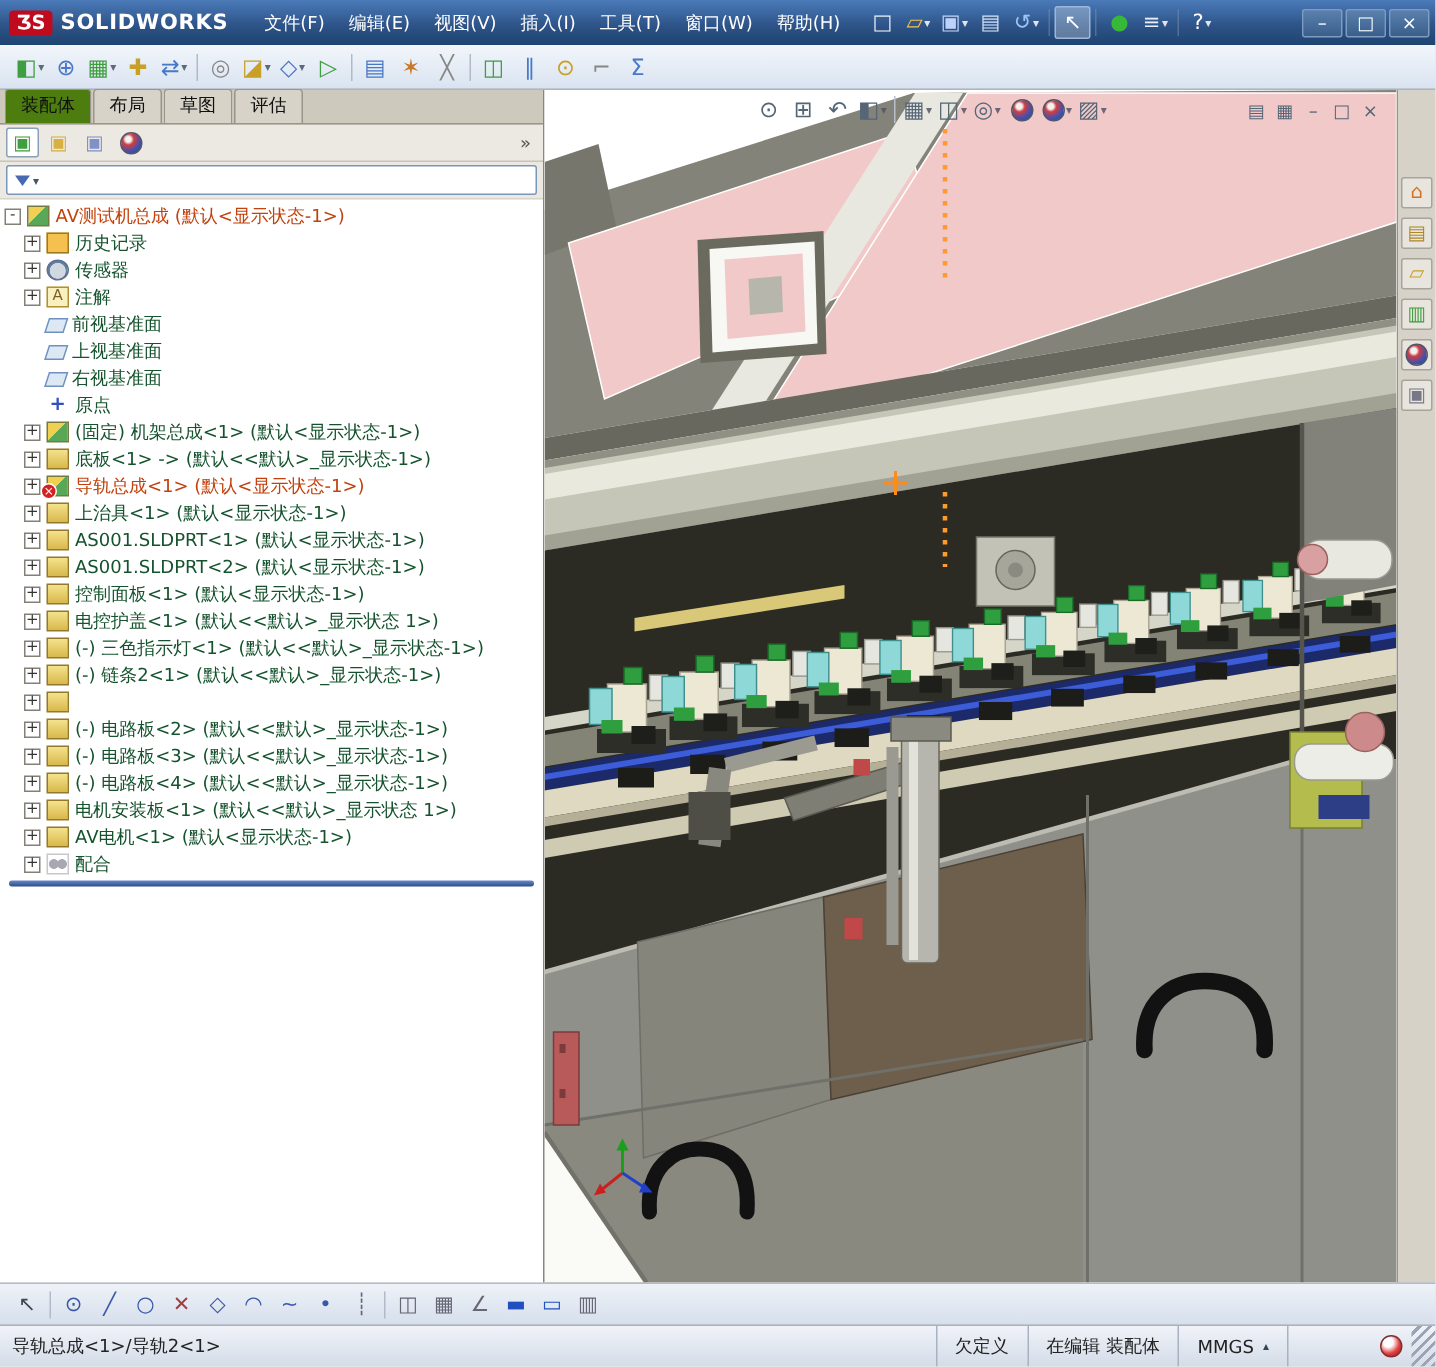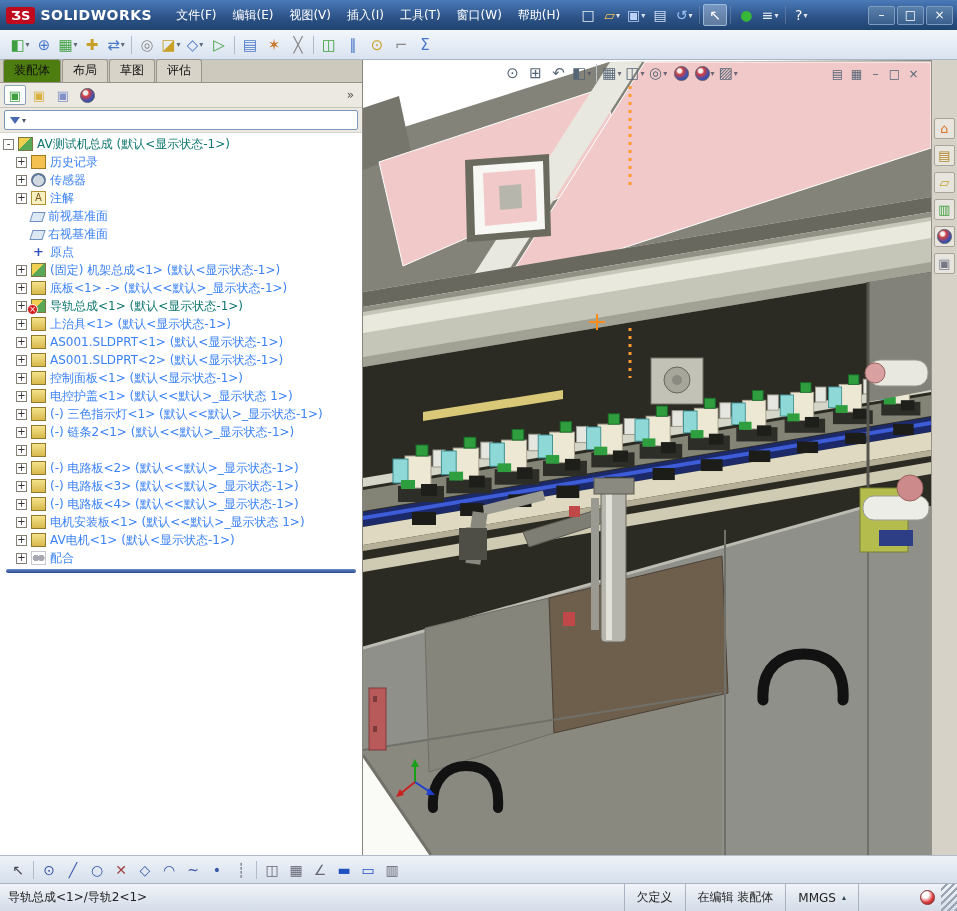--- a/index.html
+++ b/index.html
@@ -52,22 +52,22 @@
 .ti{width:15px;height:14px;display:inline-block;margin-right:4px;position:relative;flex:none}
 .ti-assembly{background:linear-gradient(135deg,#f0d050 0 46%,#58a858 46% 100%);border:1px solid #787840}
 .ti-part{background:linear-gradient(180deg,#f4e28c,#d8b84c);border:1px solid #94782c}
 .ti-history{background:#f4c050;border:1px solid #a07820}
 .ti-sensor{background:radial-gradient(circle at 50% 55%,#d0d8e0 0 55%,#6080a0 60%);border-radius:50%;border:1px solid #607090}
 .ti-annotation{background:#f8f0c0;border:1px solid #b09030;font-size:10px;color:#806020;text-align:center;line-height:12px}
 .ti-plane{background:#dce8f4;border:1px solid #7090c0;transform:skewX(-18deg);width:13px;height:10px;margin-top:2px}
 .ti-origin{border:none;color:#3050c0;font-weight:bold;font-size:13px;text-align:center;line-height:13px}
 .ti-mates{background:radial-gradient(circle at 30% 50%,#a8a8b2 0 3px,transparent 3.5px),radial-gradient(circle at 72% 50%,#a8a8b2 0 3px,transparent 3.5px);border:1px solid #c8c8cc}
 .errbadge{position:absolute;left:-5px;bottom:-3px;width:11px;height:11px;background:#d42020;color:#fff;border-radius:50%;font-size:8px;line-height:10px;text-align:center;border:1px solid #fff}
-.tlabel{font-size:12px;color:#3b82f6}
-.tlabel.red{color:#0f766e}
+.tlabel{font-size:12px;color:#14532d}
+.tlabel.red{color:#c2410c}
 .rollback{height:4px;background:linear-gradient(#6888c8,#2c4c8c);margin:2px 6px 0;border-radius:2px}
 
 
 #viewport{flex:1;position:relative;background:#fff;overflow:hidden}
 #model{position:absolute;inset:0}
 #vp-toolbar{position:absolute;top:2px;left:138px;display:flex;align-items:center;z-index:5}
 #vp-toolbar .ticon{min-width:23px;height:22px;font-size:15px;color:#556}
 #vp-toolbar .tsep{background:#b8c0cc}
 #vp-ctrl{position:absolute;top:5px;right:8px;display:flex;z-index:5}
 #vp-ctrl .ticon{min-width:19px;height:17px;font-size:12px;color:#556}
@@ -268,20 +268,25 @@
             <span class="tlabel">注解</span>
           </div>
           <div class="trow">
             <span class="noexp"></span>
             <span class="ti ti-plane"></span>
             <span class="tlabel">前视基准面</span>
           </div>
           <div class="trow">
             <span class="noexp"></span>
             <span class="ti ti-plane"></span>
+            <span class="tlabel">上视基准面</span>
+          </div>
+          <div class="trow">
+            <span class="noexp"></span>
+            <span class="ti ti-plane"></span>
             <span class="tlabel">右视基准面</span>
           </div>
           <div class="trow">
             <span class="noexp"></span>
             <span class="ti ti-origin">+</span>
             <span class="tlabel">原点</span>
           </div>
           <div class="trow">
             <span class="exp">+</span>
             <span class="ti ti-assembly"></span>

